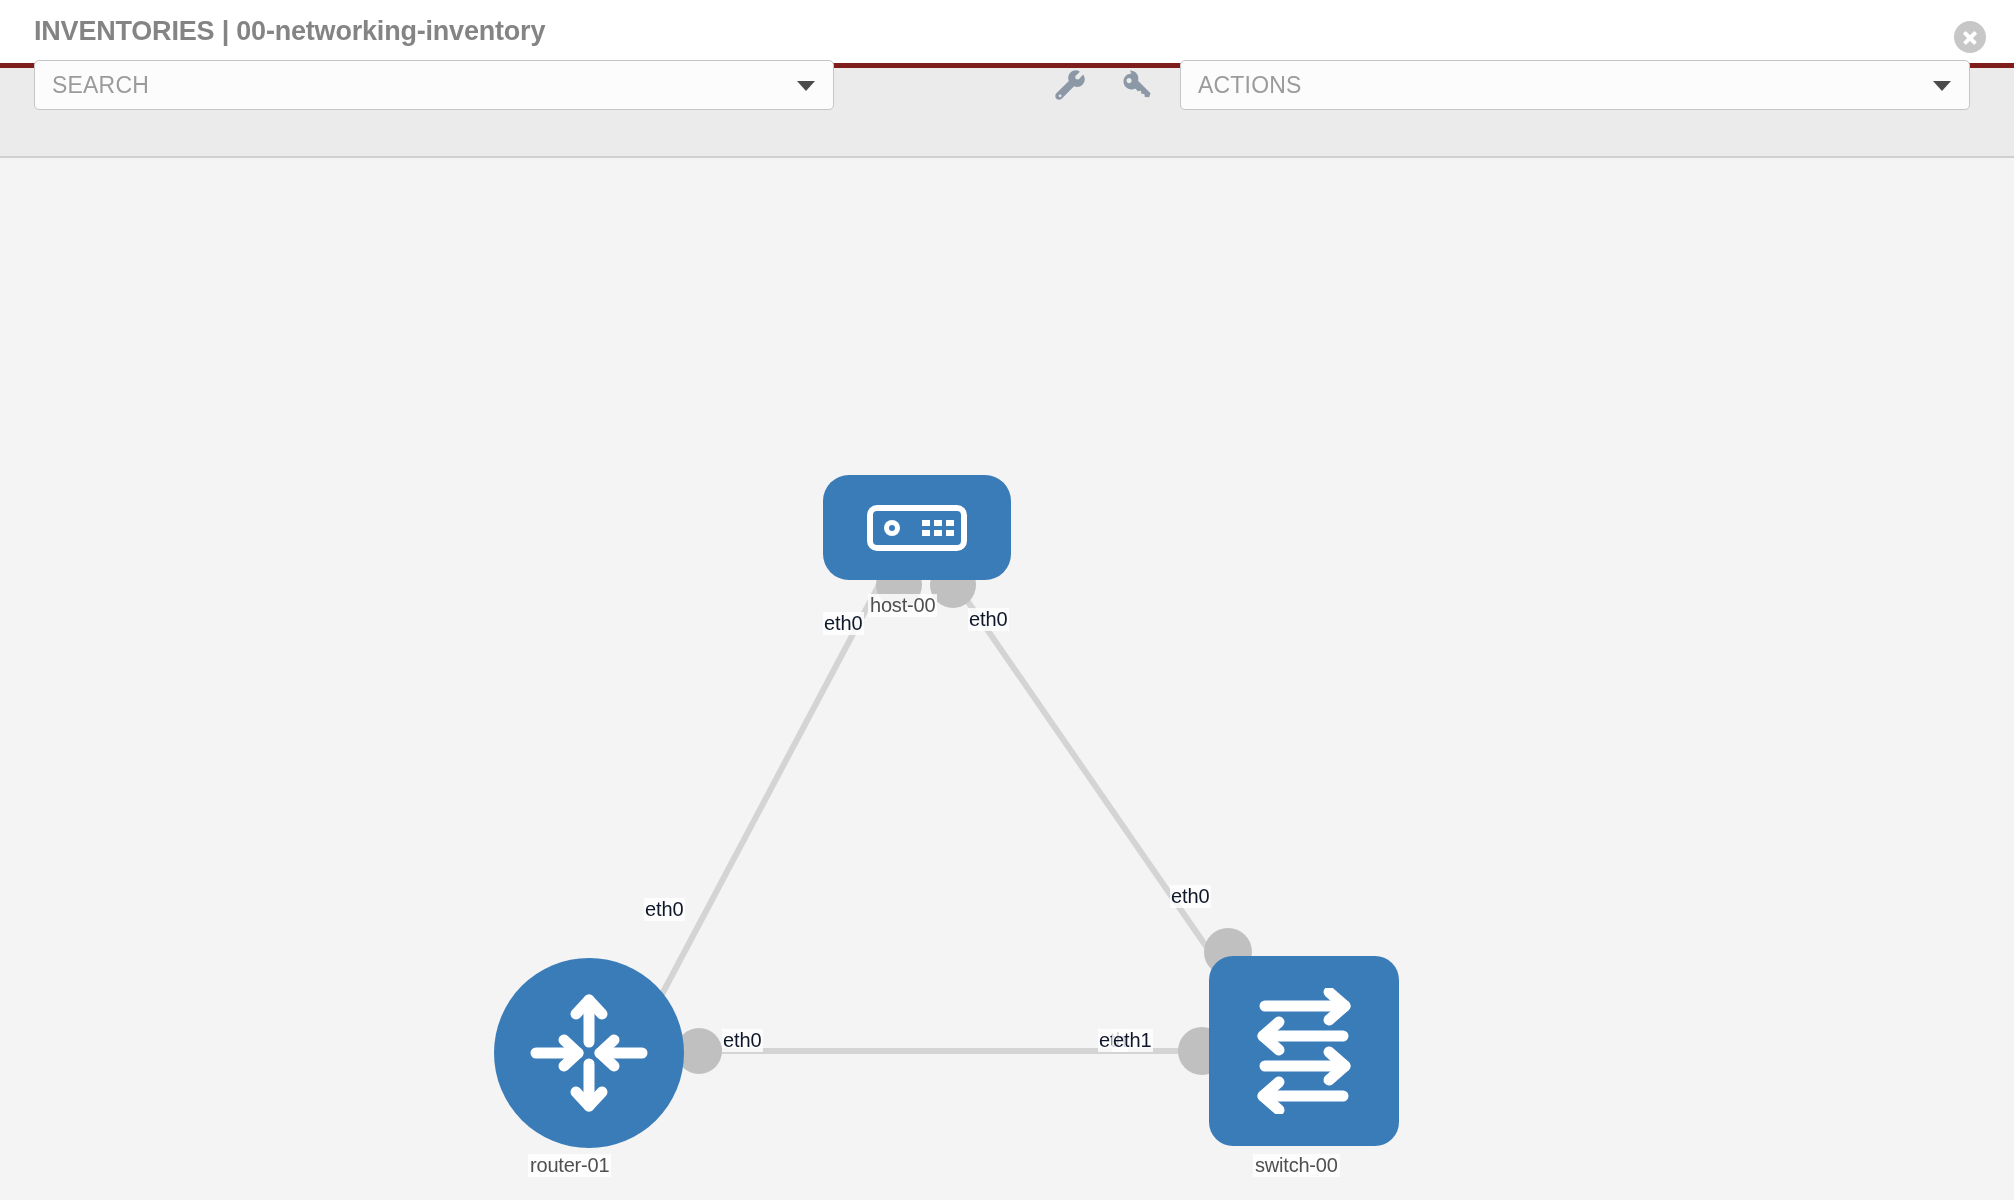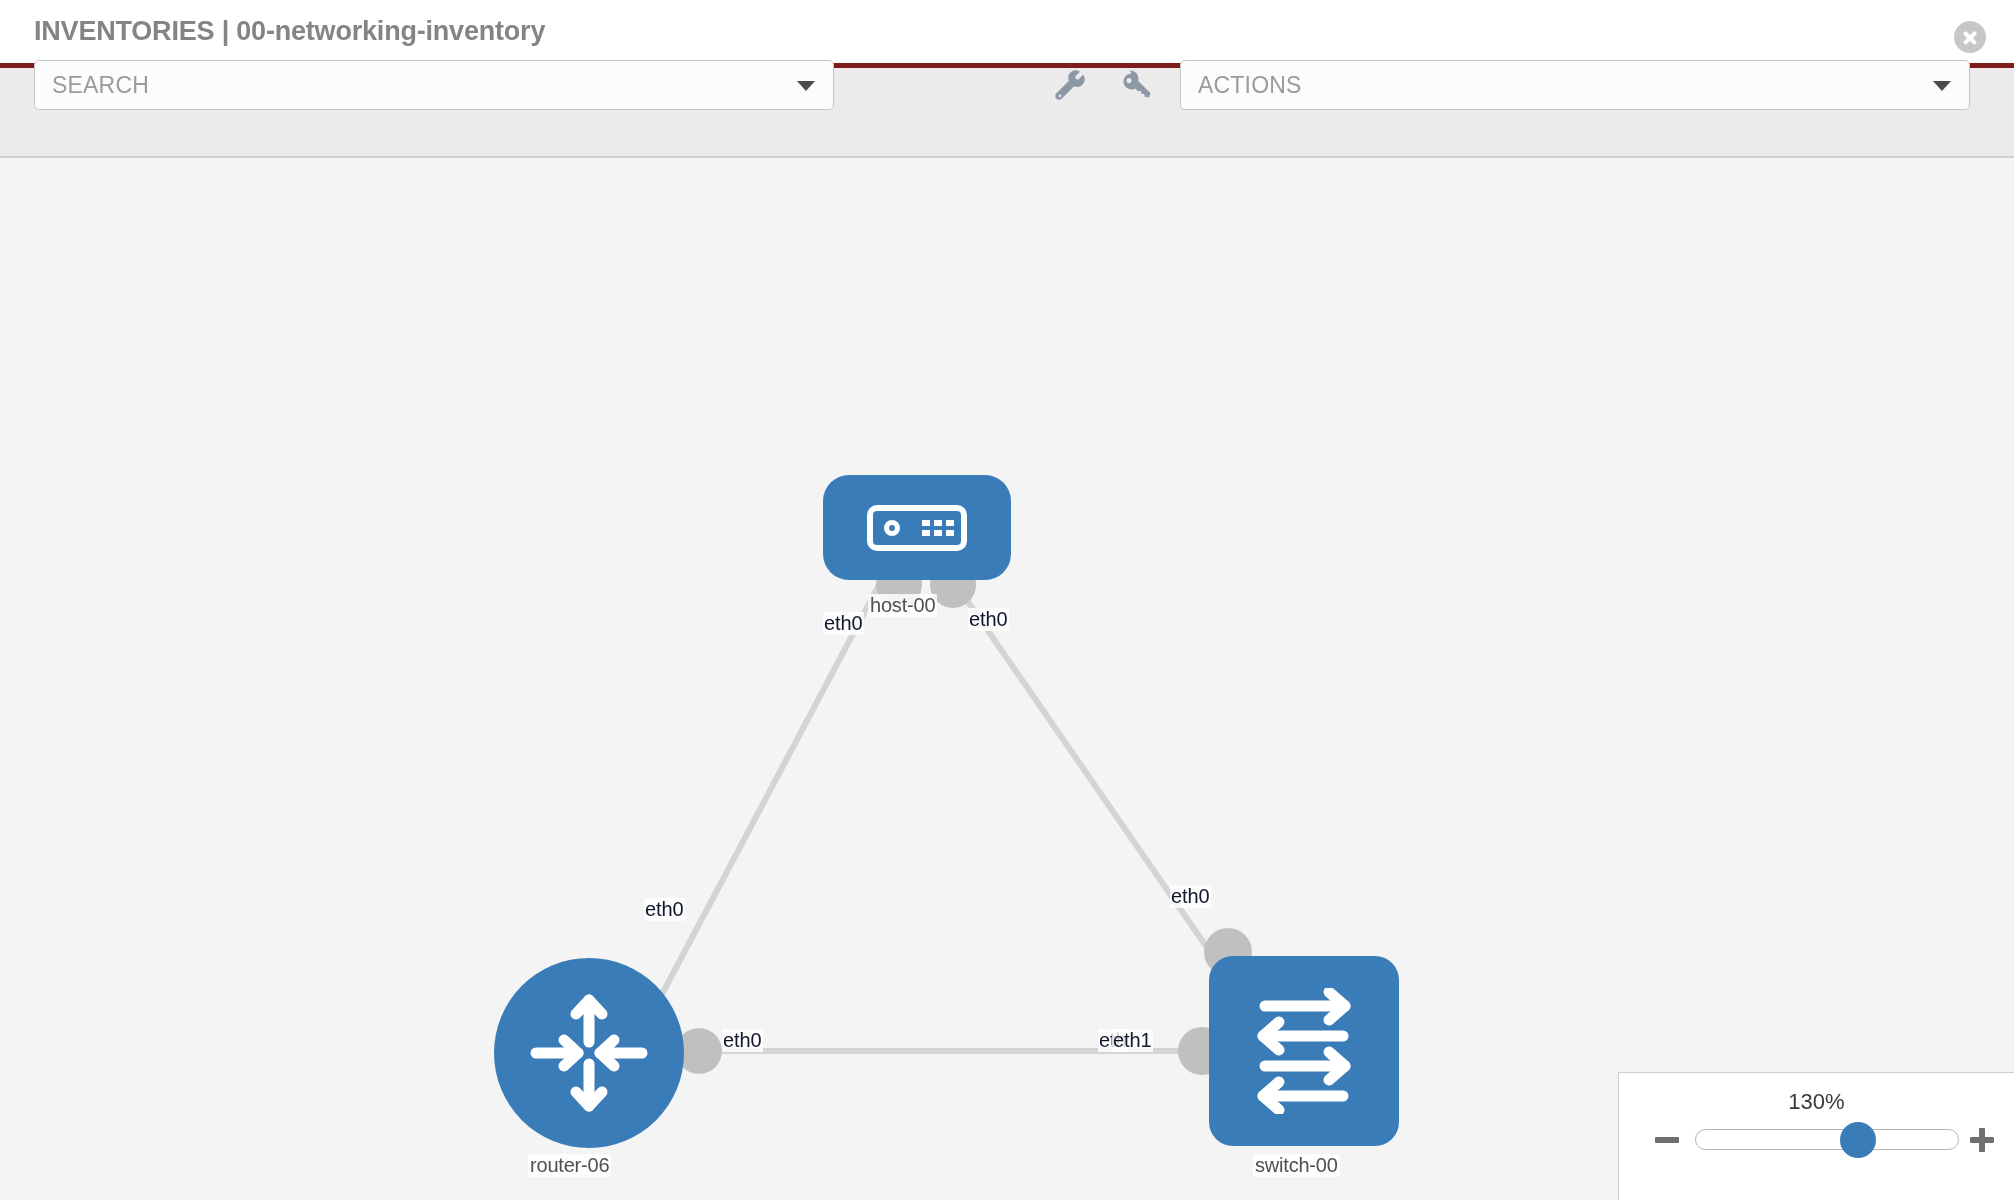--- a/index.html
+++ b/index.html
@@ -285,32 +285,24 @@
         <polyline points="38,34 22,48 38,62"></polyline>
         <line x1="24" y1="78" x2="104" y2="78"></line>
         <polyline points="88,64 104,78 88,92"></polyline>
         <line x1="102" y1="108" x2="22" y2="108"></line>
         <polyline points="38,94 22,108 38,122"></polyline>
       </g>
     </svg>
   </div>
 
   <div class="nlabel" style="left:868px; top:436px;">host-00</div>
-  <div class="nlabel" style="left:528px; top:996px;">router-06</div>
+  <div class="nlabel" style="left:528px; top:996px;">router-01</div>
   <div class="nlabel" style="left:1245px; top:996px;margin-left:8px;">switch-00</div>
 
   <div class="elabel" style="left:823px; top:454px;">eth0</div>
   <div class="elabel" style="left:968px; top:450px;">eth0</div>
   <div class="elabel" style="left:644px; top:740px;">eth0</div>
   <div class="elabel" style="left:1170px; top:727px;">eth0</div>
   <div class="elabel" style="left:722px; top:871px;">eth0</div>
   <div class="elabel" style="left:1098px; top:871px;">eth</div>
   <div class="elabel" style="left:1112px; top:871px;text-align:right;">eth1</div>
 
-  <div class="zoom-panel">
-    <div class="zoom-value">130%</div>
-    <div class="zoom-minus"></div>
-    <div class="zoom-track">
-      <div class="zoom-thumb" style="left: 144.44px;"></div>
-    </div>
-    <div class="zoom-plus"></div>
-  </div>
 </div>
 
 </body></html>

